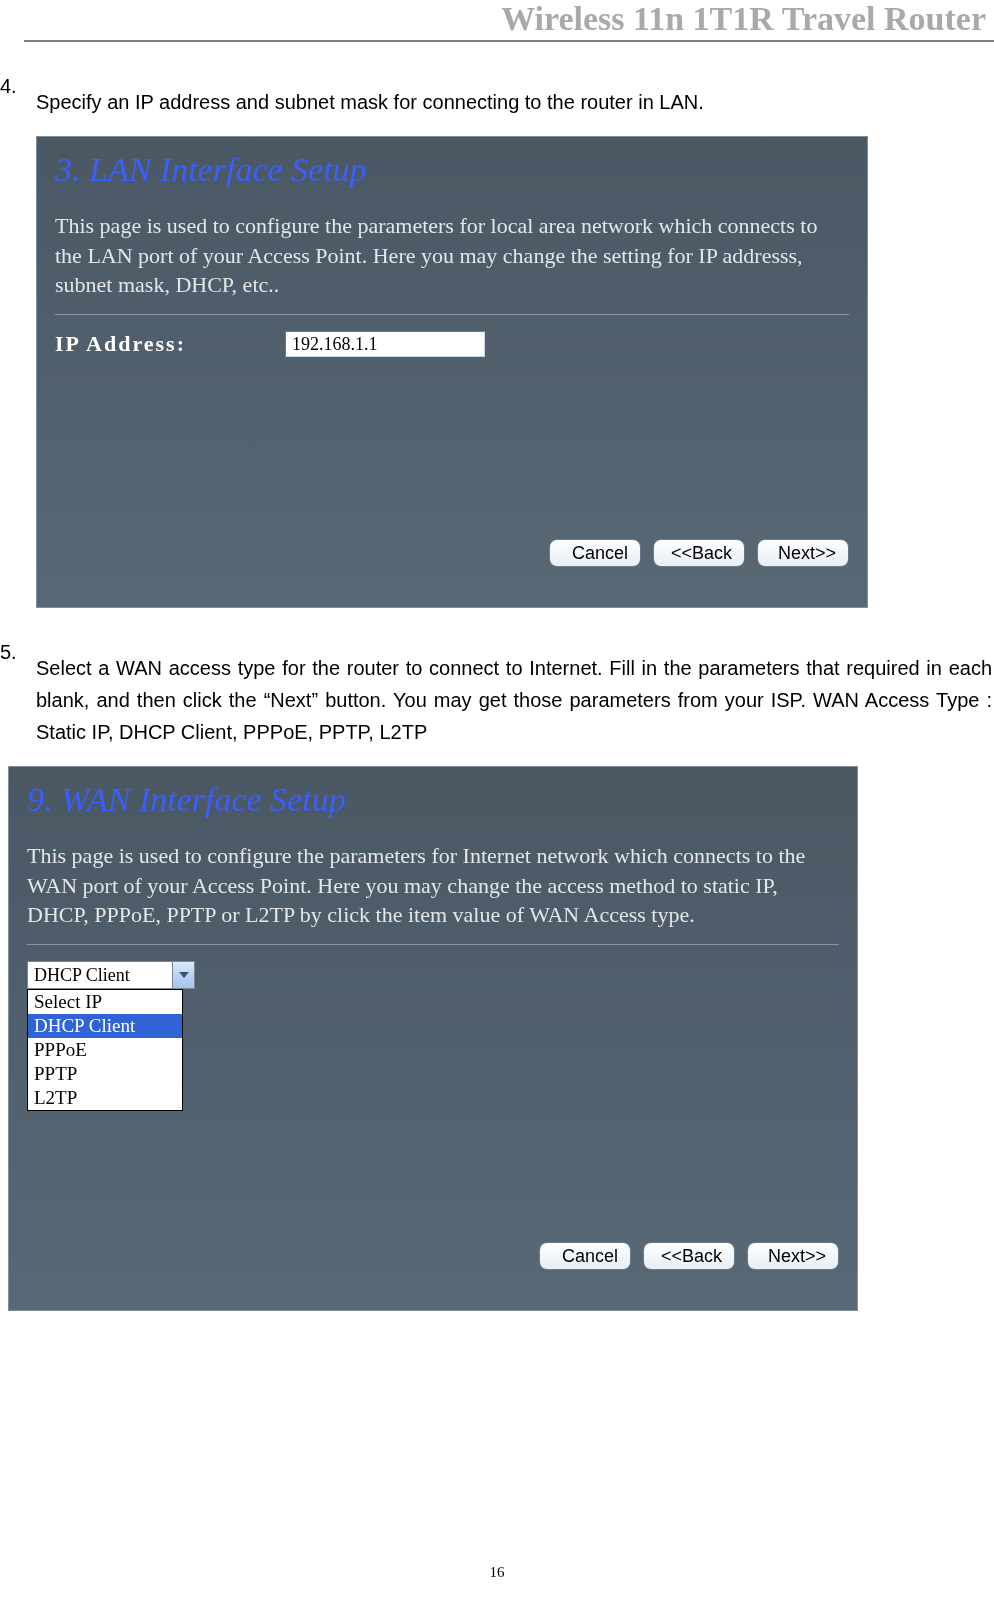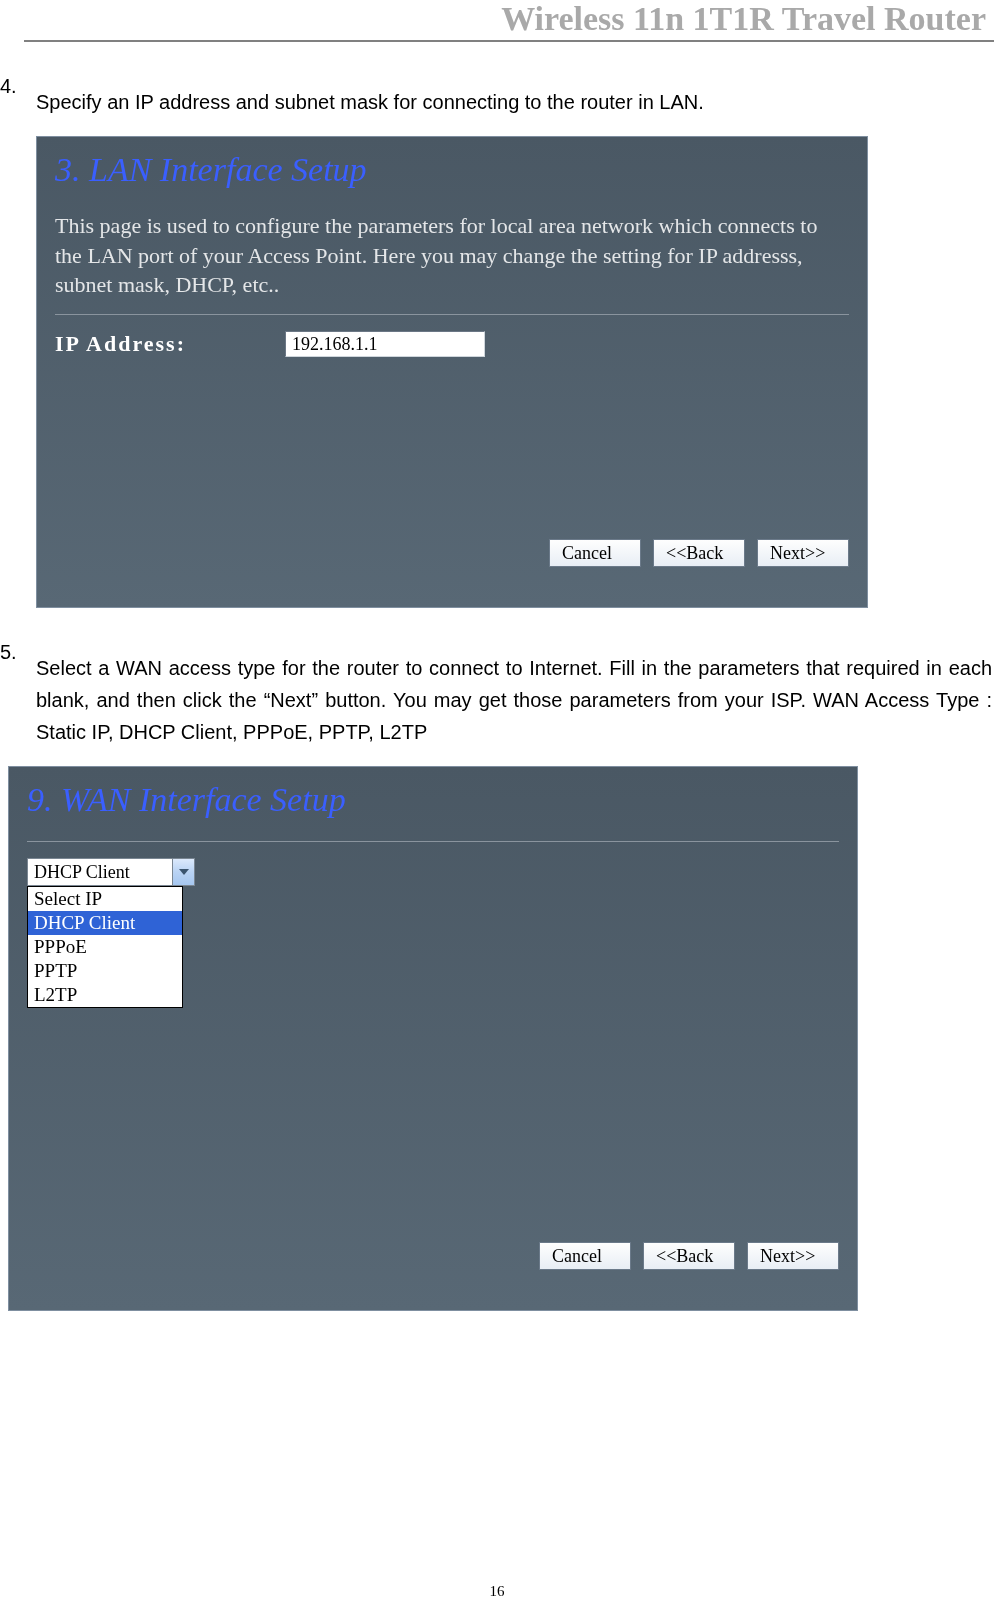--- a/index.html
+++ b/index.html
@@ -159,34 +159,34 @@
       position: absolute;
       right: 18px;
       display: flex;
       gap: 12px;
     }
     .btn-row.b1 { bottom: 40px; }
     .btn-row.b2 { bottom: 40px; }
     .winbtn {
       display: inline-flex;
       align-items: center;
-      justify-content: flex-start;
+      justify-content: flex-end;
       min-width: 92px;
       height: 28px;
       padding: 0 12px;
       background: linear-gradient(180deg,#fefefe 0%,#e8eef5 100%);
       border: 1px solid #6b7a8a;
-      border-radius: 0;
-      font-family: Liberation Serif, serif;
+      border-radius: 8px;
+      font-family: Liberation Sans, sans-serif;
       font-size: 18px;
       color: #000;
     }
     .page-num {
       position: absolute;
-      left: 0; right: 0; bottom: 1px;
+      left: 0; right: 0; bottom: 20px;
       text-align: center;
       font-family: "Times New Roman", serif;
       font-size: 15px;
     }
   </style>
 </head>
 <body>
 
 <div class="page">
 
@@ -229,20 +229,21 @@
   <div class="instr-block">
     <div class="instr">
       <div class="num">5.</div>
       <div class="txt">Select a WAN access type for the router to connect to Internet. Fill in the parameters that required in each blank, and then click the “Next” button. You may get those parameters from your ISP. WAN Access Type : Static IP, DHCP Client, PPPoE, PPTP, L2TP</div>
     </div>
   </div>
 
   <div class="screenshot ss2">
     <div class="ss-inner">
       <div class="ss-title">9. WAN Interface Setup</div>
+      <div class="ss-desc">This page is used to configure the parameters for Internet network which connects to the WAN port of your Access Point. Here you may change the access method to static IP, DHCP, PPPoE, PPTP or L2TP by click the item value of WAN Access type.</div>
       <hr class="ss-hr">
       <div class="form-row" style="align-items:flex-start;">
         <div class="selectish-wrap">
           <div class="selectish textish2">
             <span>DHCP Client</span>
             <span class="arrow-btn">
               <svg viewBox="0 0 10 6">
                   <path d="M0 0 L10 0 L5 6 Z" fill="#3b556f"></path>
                 </svg>
             </span>

